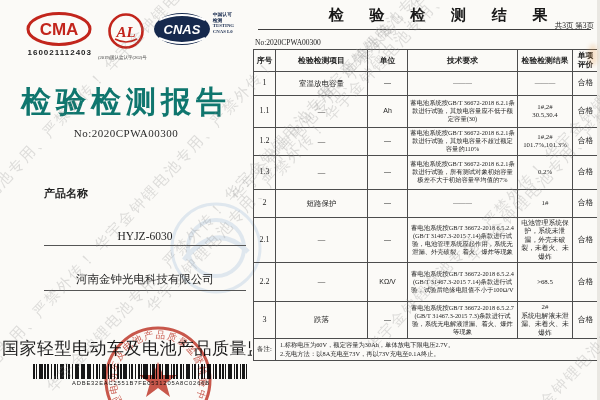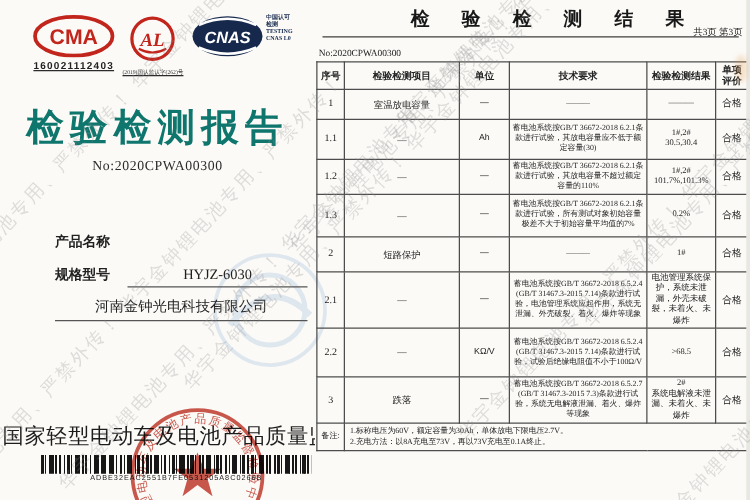--- a/index.html
+++ b/index.html
@@ -8,35 +8,35 @@
   #canvas { position:relative; width:600px; height:400px; overflow:hidden; background:#fbfaf7; }
 
   
   .wm-layer { position:absolute; inset:0; pointer-events:none; z-index:3; }
   .wm { position:absolute; white-space:nowrap; font-size:15px; letter-spacing:2px;
         color:rgba(145,145,145,0.28); transform:rotate(-47deg); transform-origin:left center; }
 
   
   .cover { position:absolute; left:0; top:0; width:252px; height:400px; }
   .logo-row { position:absolute; left:26px; top:12px; display:flex; align-items:flex-start; gap:6px; }
-  .logo-block { display:flex; flex-direction:column; align-items:center;text-decoration:underline; }
+  .logo-block { display:flex; flex-direction:column; align-items:flex-end; }
   .logo-num { font-size:8px; font-weight:bold; letter-spacing:1px; color:#222; margin-top:2px;
               font-family:"Liberation Sans",sans-serif; }
   .logo-cert { font-size:4.5px; color:#333; margin-top:1px; white-space:nowrap; }
   .cnas-wrap { display:flex; align-items:flex-start; gap:2px; }
   .cnas-side { display:flex; flex-direction:column; line-height:1.15; }
   .cnas-side span { font-size:4.8px; color:#16294d; font-weight:bold; white-space:nowrap; }
 
   .cover-title { position:absolute; left:0; top:82px; width:252px; text-align:center;
                  font-size:30px; font-weight:bold; letter-spacing:5px; color:#0f766e; }
   .cover-no { position:absolute; left:0; top:127px; width:252px; text-align:center;
               font-size:11px; color:#2a2a2a; letter-spacing:0.5px; }
 
   .fields { position:absolute; left:44px; top:186px; width:202px; }
-  .field { display:flex; align-items:flex-end; margin-bottom:8px; }
+  .field { display:flex; align-items:flex-end; margin-bottom:26px; }
   .field-label { width:58px; font-size:11px; font-weight:bold; color:#222; padding-bottom:3px; }
   .field-value { flex:1; text-align:center; border-bottom:1px solid #555; font-size:11.5px;
                  color:#1f1f1f; padding-bottom:3px; }
 
   .blue-emblem { position:absolute; left:168px; top:200px; width:96px; height:96px; opacity:0.22; }
 
   .footer-org { position:absolute; left:2px; top:337px; width:250px; overflow:hidden;
                 white-space:nowrap; font-size:17px; letter-spacing:0.5px; color:#1c1c1c; }
   .barcode { position:absolute; left:33px; top:364px; width:216px; height:15px;
              background-image:
@@ -135,21 +135,20 @@
       <circle cx="48" cy="48" r="44" fill="none" stroke="#7fa6d0" stroke-width="3"></circle>
       <circle cx="48" cy="48" r="28" fill="none" stroke="#7fa6d0" stroke-width="4"></circle>
       <path d="M16 60 Q48 20 80 52" fill="none" stroke="#7fa6d0" stroke-width="5"></path>
     </svg>
 
     <div class="fields">
         <div class="field">
           <div class="field-label">产品名称</div>
         </div>
         <div class="field">
-          <div class="field-label">规格型号</div>
           <div class="field-value">HYJZ-6030</div>
         </div>
         <div class="field">
           <div class="field-value">河南金钟光电科技有限公司</div>
         </div>
       </div>
 
     <div class="footer-org">国家轻型电动车及电池产品质量监督检</div>
     <div class="barcode"></div>
     <div class="barcode-text">ADBE32EAC2551B7FE0531205A8C0266B</div>

